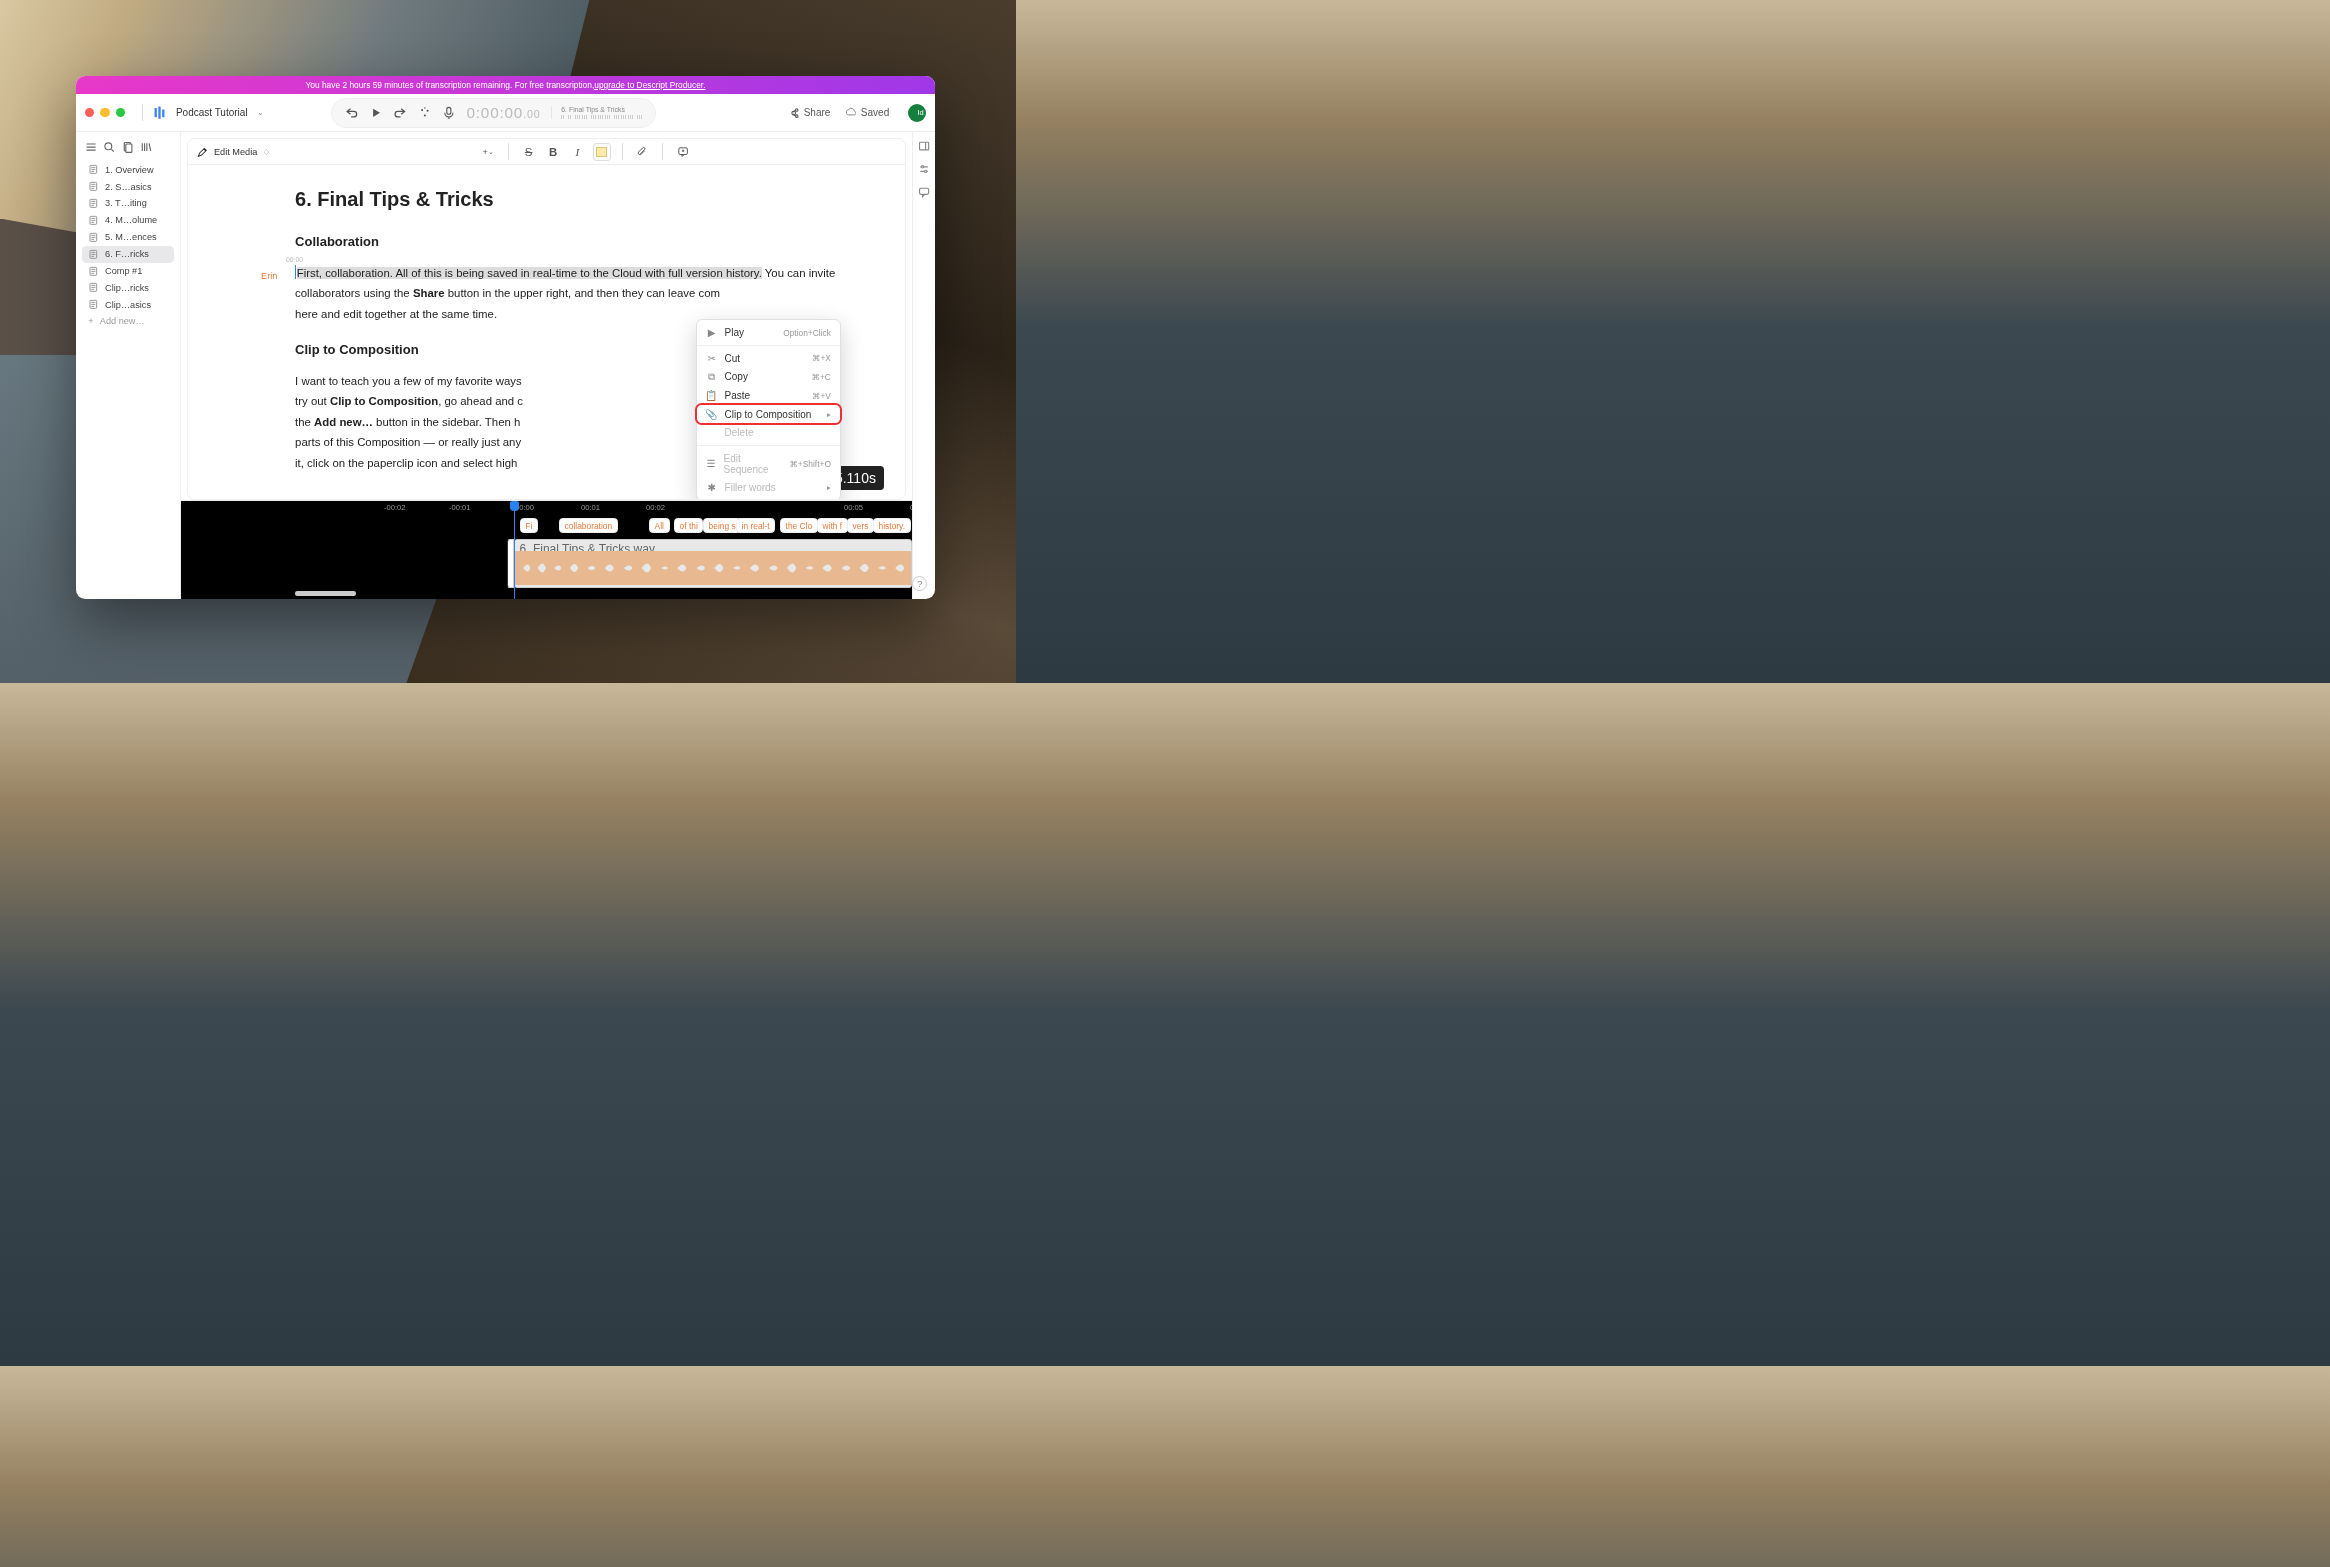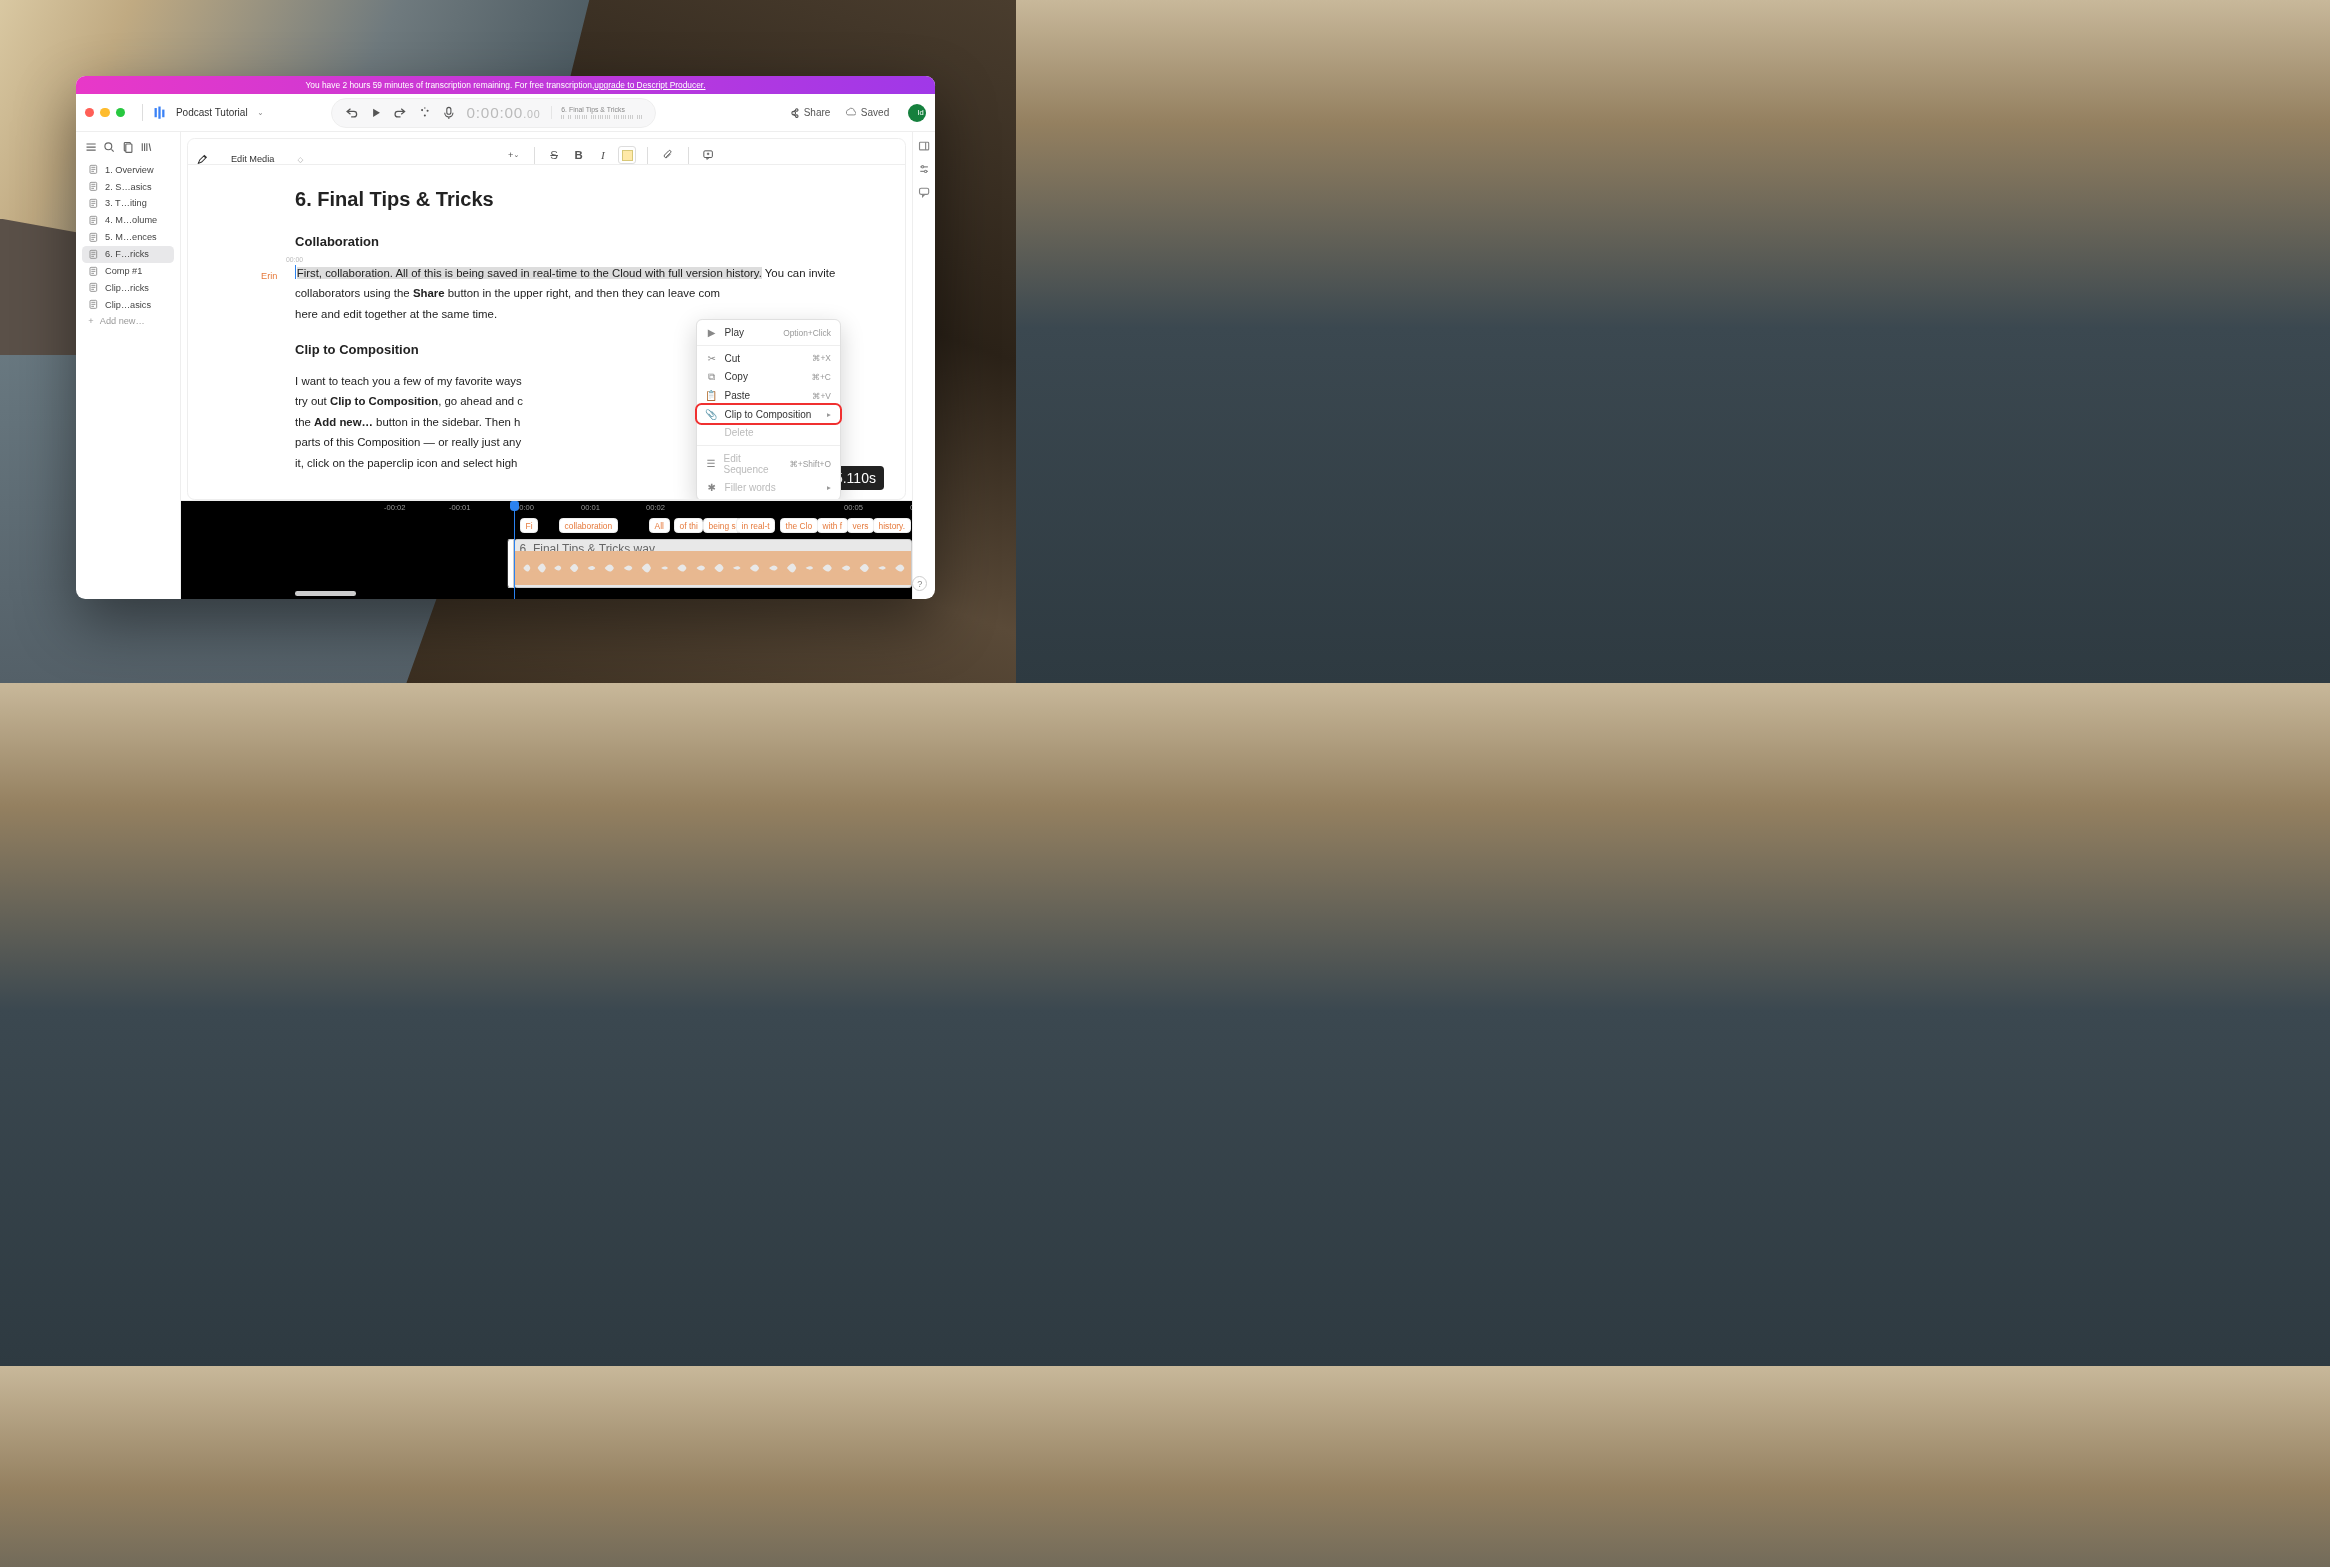--- a/index.html
+++ b/index.html
@@ -38,21 +38,21 @@
 .sidebar { width: 105px; border-right: 0.8px solid #eee; display: flex; flex-direction: column; padding: 6.1px 3.1px; }
 .side-tools { display: flex; gap: 6.1px; padding: 3.1px 6.1px 7.6px; color: #666; }
 .side-tools svg { width: 12.2px; height: 12.2px; }
 .side-item { display: flex; align-items: center; gap: 6.1px; padding: 3.1px 6.1px; font-size: 9.2px; color: #444; border-radius: 4.6px; margin: 0 3.1px; white-space: nowrap; overflow: hidden; }
 .side-item.sel { background: #e8e8ea; }
 .side-item svg { flex-shrink: 0; }
 .side-add { color: #999; }
 
 .editor-wrap { flex: 1; display: flex; flex-direction: column; overflow: hidden; }
 .editor { flex: 1; margin: 6.1px 6.1px 0 6.1px; border: 0.8px solid #eee; border-radius: 7.6px; display: flex; flex-direction: column; overflow: hidden; position: relative; }
-.edit-toolbar { height: 26px; border-bottom: 0.8px solid #eee; display: flex; align-items: flex-end; padding: 0 9.2px; gap: 23px; font-size: 9.2px; color: #333; }
+.edit-toolbar { height: 26px; border-bottom: 0.8px solid #eee; display: flex; align-items: center; padding: 0 9.2px; gap: 6px; font-size: 9.2px; color: #333; }
 .edit-toolbar .spacer-center { margin-left: auto; }
 .et-group { display: flex; align-items: center; gap: 6.1px; }
 .et-btn { width: 18.3px; height: 18.3px; display: flex; align-items: center; justify-content: center; border-radius: 3.1px; color: #555; }
 .et-btn.bold { font-weight: bold; font-size: 11.4px; }
 .et-btn.italic { font-style: italic; font-size: 11.4px; font-family: Georgia, serif; }
 .et-btn.strike { text-decoration: line-through; font-size: 11.4px; }
 .et-btn.hl { background: #fff; border: 0.8px solid #ddd; }
 .et-btn.hl span { width: 10.7px; height: 10.7px; background: #ffe9a8; border: 0.8px solid #d8c878; }
 .pencil-icon { width: 10.7px; height: 10.7px; }
 

